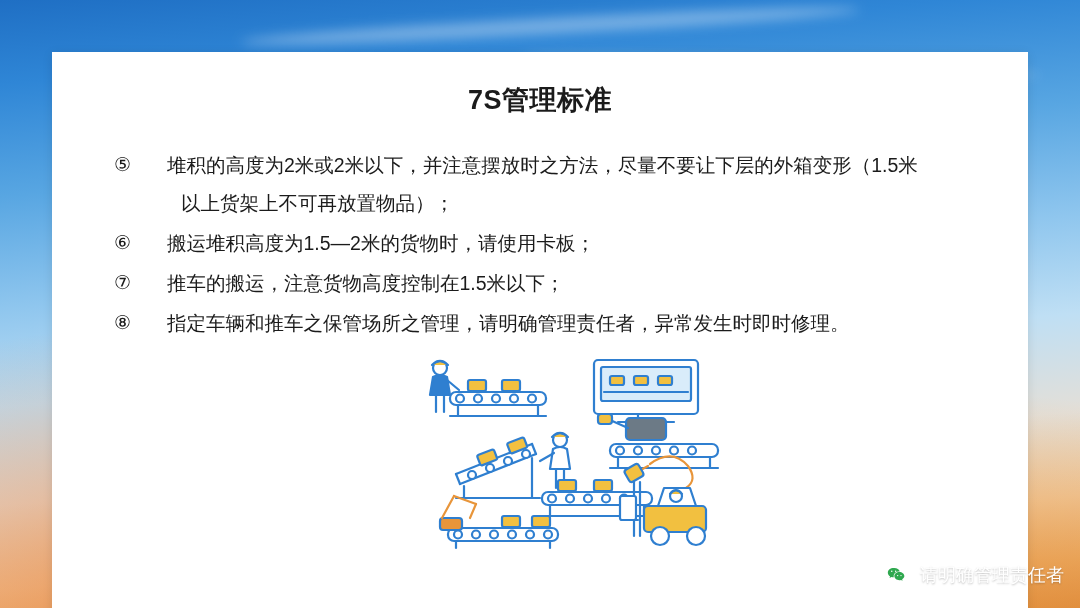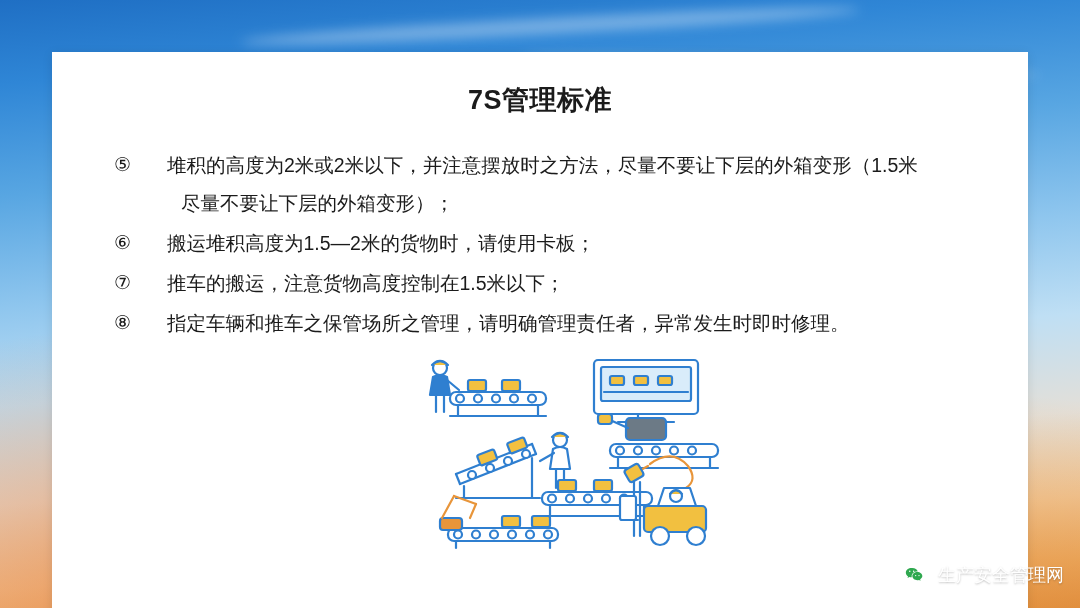--- a/index.html
+++ b/index.html
@@ -142,21 +142,21 @@
   <div id="card">
 
     <div id="title">7S管理标准</div>
 
     <div id="body-list">
 
       <div class="li">
         <span class="marker">⑤</span>
         <span class="txt">
           <span>堆积的高度为2米或2米以下，并注意摆放时之方法，尽量不要让下层的外箱变形（1.5米</span>
-          <span class="cont">尽量不要让下层的外箱变形）；</span>
+          <span class="cont">以上货架上不可再放置物品）；</span>
         </span>
       </div>
 
       <div class="li">
         <span class="marker">⑥</span>
         <span class="txt">
           <span>搬运堆积高度为1.5—2米的货物时，请使用卡板；</span>
         </span>
       </div>
 
@@ -304,16 +304,16 @@
 
   </div>
 
   <div id="watermark">
     <span class="wx">
       <svg width="20" height="20" viewBox="0 0 24 24">
         <path d="M9.2 3.6C5.3 3.6 2.2 6.1 2.2 9.2c0 1.8 1 3.4 2.7 4.5l-.7 2 2.3-1.2c.8.2 1.6.3 2.4.3h.5a5.4 5.4 0 0 1-.2-1.4c0-3.1 3-5.6 6.8-5.6h.5c-.6-2.4-3.3-4.2-6.5-4.2zm-2.3 3a.9.9 0 1 1 0 1.8.9.9 0 0 1 0-1.8zm4.7 0a.9.9 0 1 1 0 1.8.9.9 0 0 1 0-1.8z" fill="#2fa84f"></path>
         <path d="M22 13.3c0-2.7-2.7-4.9-6-4.9s-6 2.2-6 4.9 2.7 4.9 6 4.9c.7 0 1.4-.1 2-.3l1.9 1-.5-1.7c1.6-.9 2.6-2.3 2.6-3.9zm-8-1.4a.8.8 0 1 1 0 1.6.8.8 0 0 1 0-1.6zm4 0a.8.8 0 1 1 0 1.6.8.8 0 0 1 0-1.6z" fill="#2fa84f"></path>
       </svg>
     </span>
-    <span>生产安全管理网</span>
+    <span>请明确管理责任者</span>
   </div>
 
 </div>
 
 </body></html>

